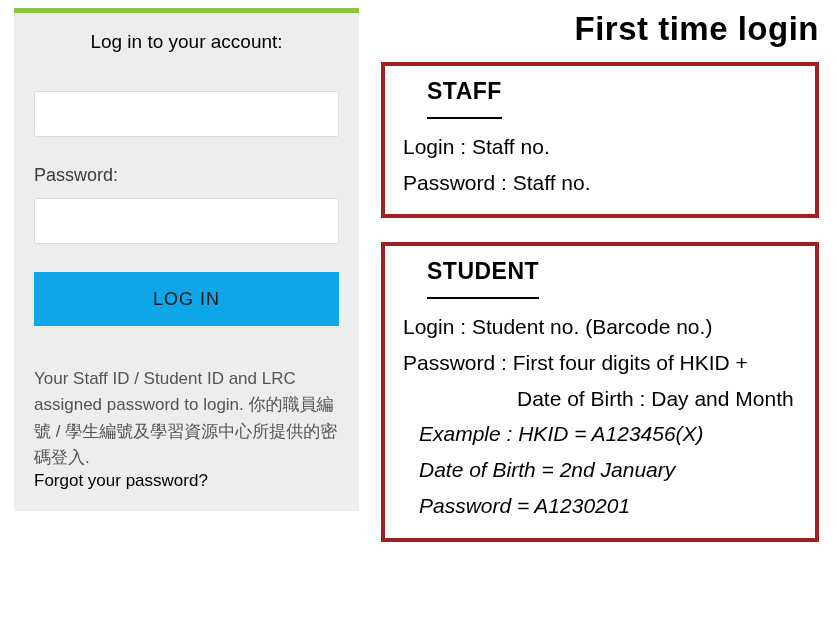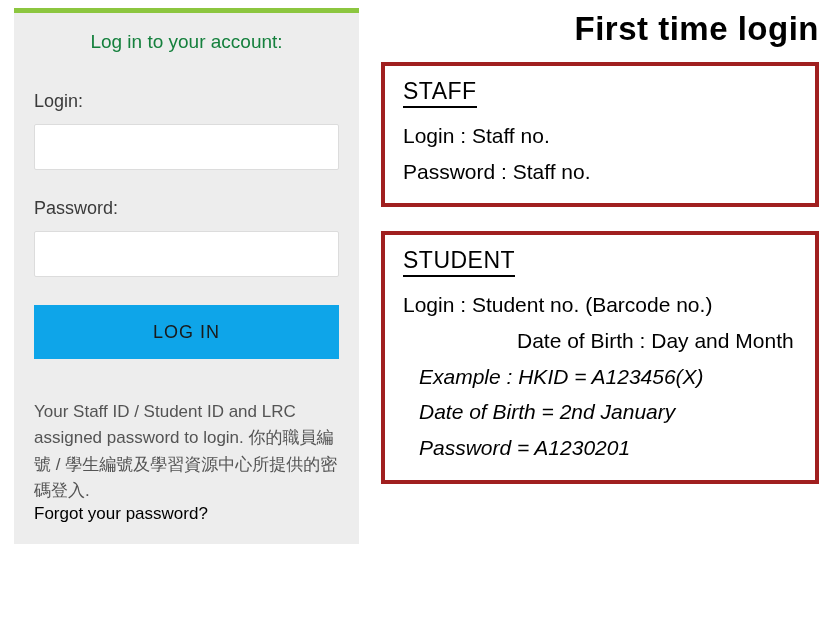--- a/index.html
+++ b/index.html
@@ -24,21 +24,21 @@
       width: 100%;
     }
     .login-card {
       background: #ededed;
       padding: 18px 20px 20px 20px;
       color: #4c4c4c;
     }
     .login-title {
       text-align: center;
       font-size: 19px;
-      color: #15803d;
+      color: #000000;
       margin-bottom: 38px;
     }
     .form-label {
       font-size: 18px;
       color: #3a3a3a;
       margin-bottom: 12px;
       display: block;
     }
     .form-input {
       width: 100%;
@@ -88,45 +88,45 @@
     }
     .info-box {
       border: 4px solid #a01f1f;
       padding: 12px 18px 14px 18px;
       margin-bottom: 24px;
       font-family: "Trebuchet MS", "Segoe UI Light", sans-serif;
       color: #000;
     }
     .box-title {
       font-size: 23px;
-      font-weight: 400;
+      font-weight: 700;
       display: inline-block;
       border-bottom: 2px solid #000;
-      padding-bottom: 1px;
+      padding-bottom: 12px;
       margin-bottom: 10px;
       letter-spacing: 0.5px;
+      margin-left: 24px;
     }
     .box-line {
       font-size: 21px;
       line-height: 1.7;
       font-weight: 400;
     }
     .indent1 { padding-left: 114px; }
     .indent2 { padding-left: 100px; }
     .italic { font-style: italic; padding-left: 16px; }
   </style>
 </head>
 <body>
 
 <div class="left-panel">
   <div class="top-bar"></div>
   <div class="login-card">
     <div class="login-title">Log in to your account:</div>
 
-    <label class="form-label">Login:</label>
     <input class="form-input" type="text" style="">
 
     <label class="form-label">Password:</label>
     <input class="form-input" type="password" style="">
 
     <button class="login-button">LOG IN</button>
 
     <div class="help-text">
       <span>Your Staff ID / Student ID and LRC assigned password to login.</span>
       <span>你的職員編號 / 學生編號及學習資源中心所提供的密碼登入.</span>
@@ -141,18 +141,19 @@
 
   <div class="info-box">
     <div class="box-title">STAFF</div>
     <div class="box-line">Login  :  Staff no.</div>
     <div class="box-line">Password :  Staff no.</div>
   </div>
 
   <div class="info-box">
     <div class="box-title">STUDENT</div>
     <div class="box-line">Login :  Student no. (Barcode no.)</div>
+    <div class="box-line">Password  :  First four digits of HKID +</div>
     <div class="box-line indent1">Date of Birth : Day  and Month</div>
     <div class="box-line italic">Example :  HKID = A123456(X)</div>
     <div class="box-line italic indent2">Date of Birth = 2nd January</div>
     <div class="box-line italic indent2">Password  = A1230201</div>
   </div>
 </div>
 
 </body></html>

